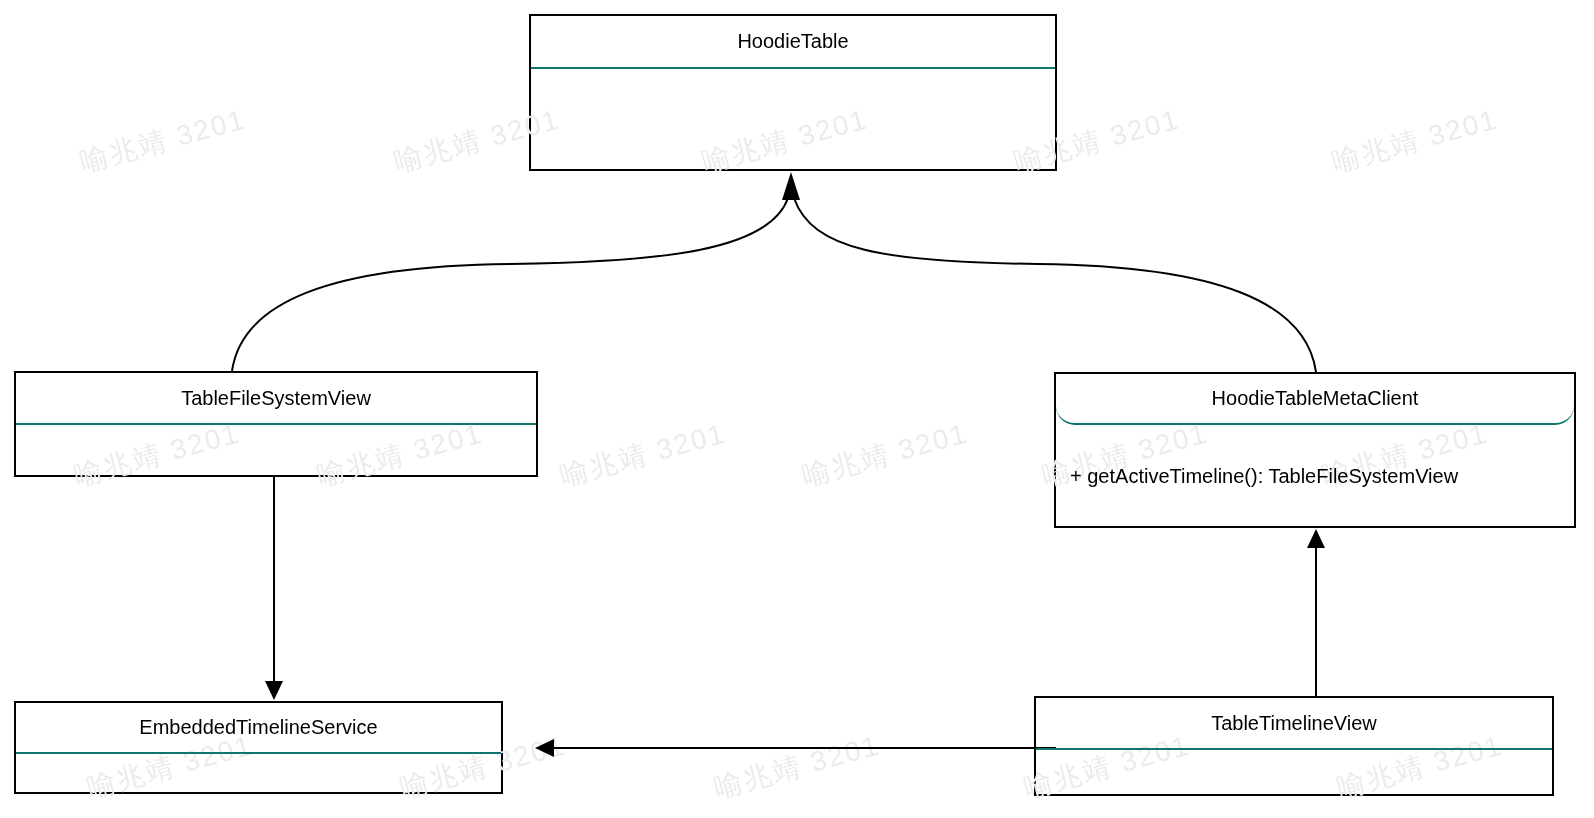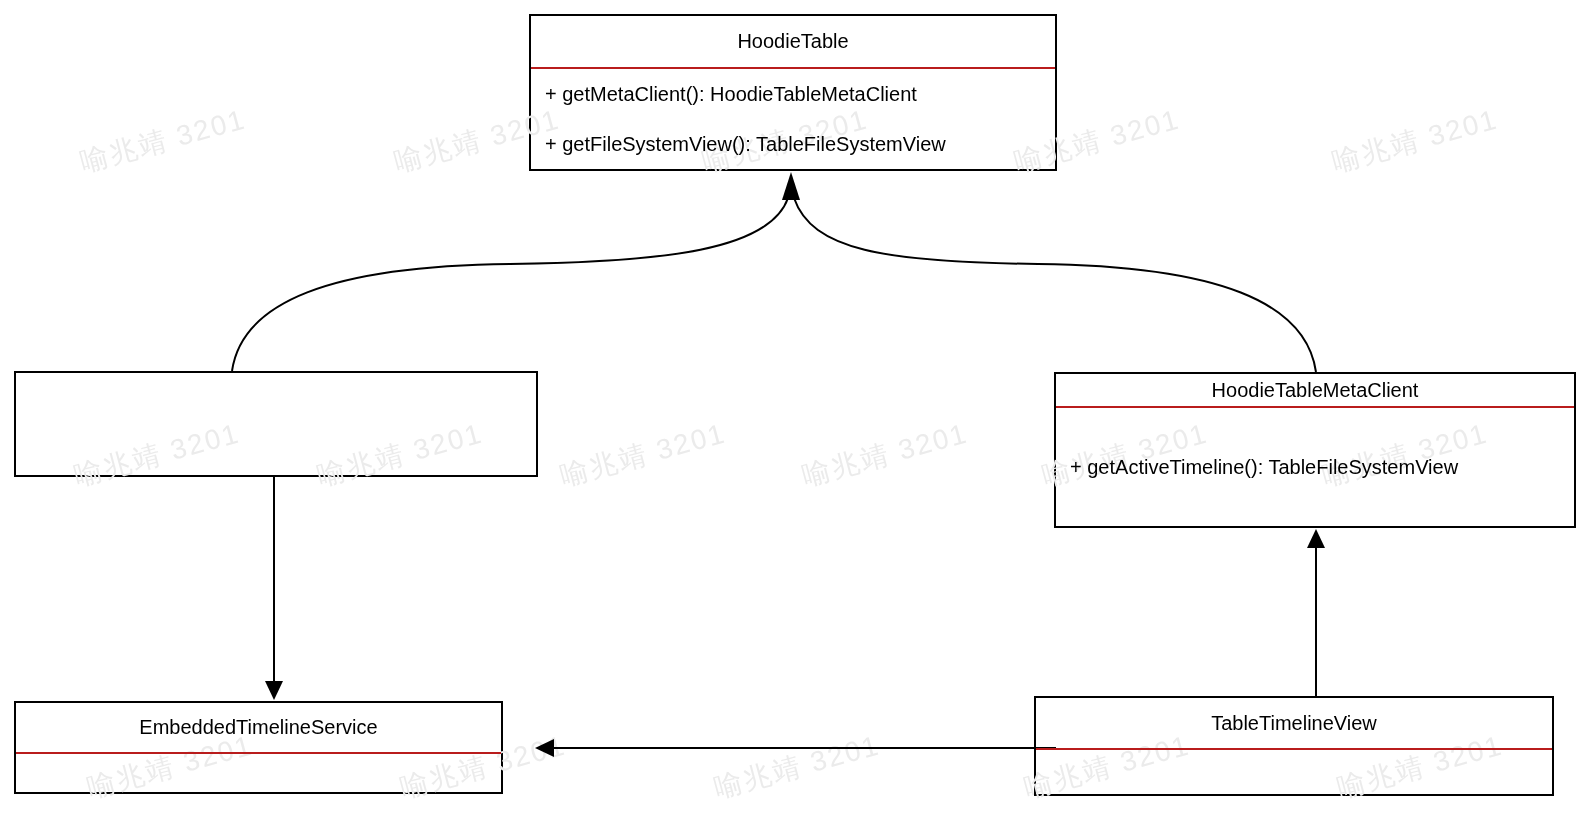--- a/index.html
+++ b/index.html
@@ -16,21 +16,21 @@
   .uml-class {
     position: absolute;
     box-sizing: border-box;
     background: #ffffff;
     border: 2px solid #000000;
     display: flex;
     flex-direction: column;
   }
   .uml-title {
     box-sizing: border-box;
-    border-bottom: 2px solid #b91c1c;
+    border-bottom: 2px solid #0f766e;
     display: flex;
     align-items: center;
     justify-content: center;
     font-size: 20px;
     position: relative;
     z-index: 5;
   }
   .uml-methods {
     flex: 1;
     display: flex;
@@ -41,21 +41,21 @@
     z-index: 5;
   }
   .uml-method { font-size: 20px; line-height: 1; }
   .uml-empty { flex: 1; }
 
   #box-hoodie-table          { left: 529px;  top: 14px;  width: 528px; height: 157px; }
   #box-hoodie-table .uml-title { height: 53px; }
   #box-table-file-system-view { left: 14px;  top: 371px; width: 524px; height: 106px; }
   #box-table-file-system-view .uml-title { height: 52px; }
   #box-hoodie-table-meta-client { left: 1054px; top: 372px; width: 522px; height: 156px; }
-  #box-hoodie-table-meta-client .uml-title { height: 34px; }
+  #box-hoodie-table-meta-client .uml-title { height: 51px; border-radius: 19px; }
   #box-embedded-timeline-service { left: 14px; top: 701px; width: 489px; height: 93px; }
   #box-embedded-timeline-service .uml-title { height: 51px; }
   #box-table-timeline-view   { left: 1034px; top: 696px; width: 520px; height: 100px; }
   #box-table-timeline-view .uml-title { height: 52px; }
 
   
   .watermarks {
     position: absolute;
     left: 0; top: 0; width: 100%; height: 100%;
     z-index: 2;
@@ -79,27 +79,24 @@
   .connectors path, .connectors line { stroke: #000000; stroke-width: 2; fill: none; }
   .connectors polygon { fill: #000000; stroke: none; }
 </style>
 </head>
 <body>
 
 <div class="canvas">
 
   <div class="uml-class" id="box-hoodie-table">
     <div class="uml-title">HoodieTable</div>
-    <div class="uml-methods">
-      <div class="uml-method">+ getMetaClient(): HoodieTableMetaClient</div>
-      <div class="uml-method">+ getFileSystemView(): TableFileSystemView</div>
-    </div>
   </div>
 
   <div class="uml-class" id="box-table-file-system-view">
+    <div class="uml-title">TableFileSystemView</div>
     <div class="uml-empty"></div>
   </div>
 
   <div class="uml-class" id="box-hoodie-table-meta-client">
     <div class="uml-title">HoodieTableMetaClient</div>
     <div class="uml-methods">
       <div class="uml-method">+ getActiveTimeline(): TableFileSystemView</div>
     </div>
   </div>
 

